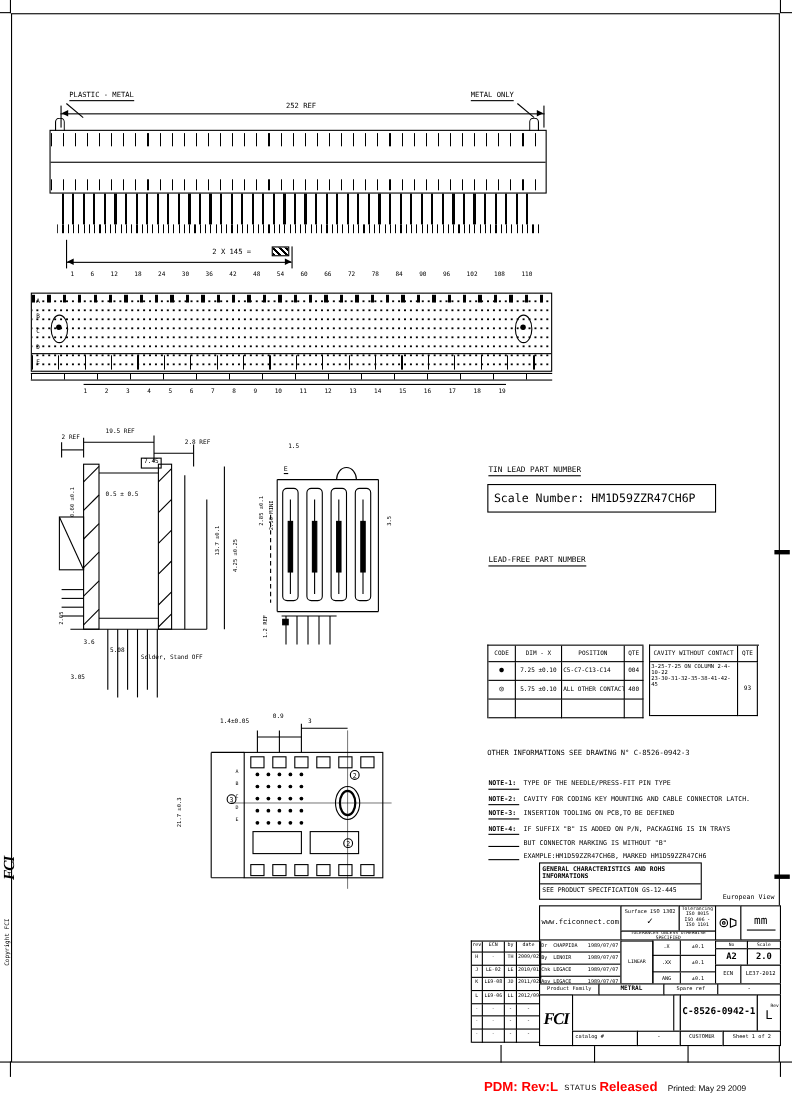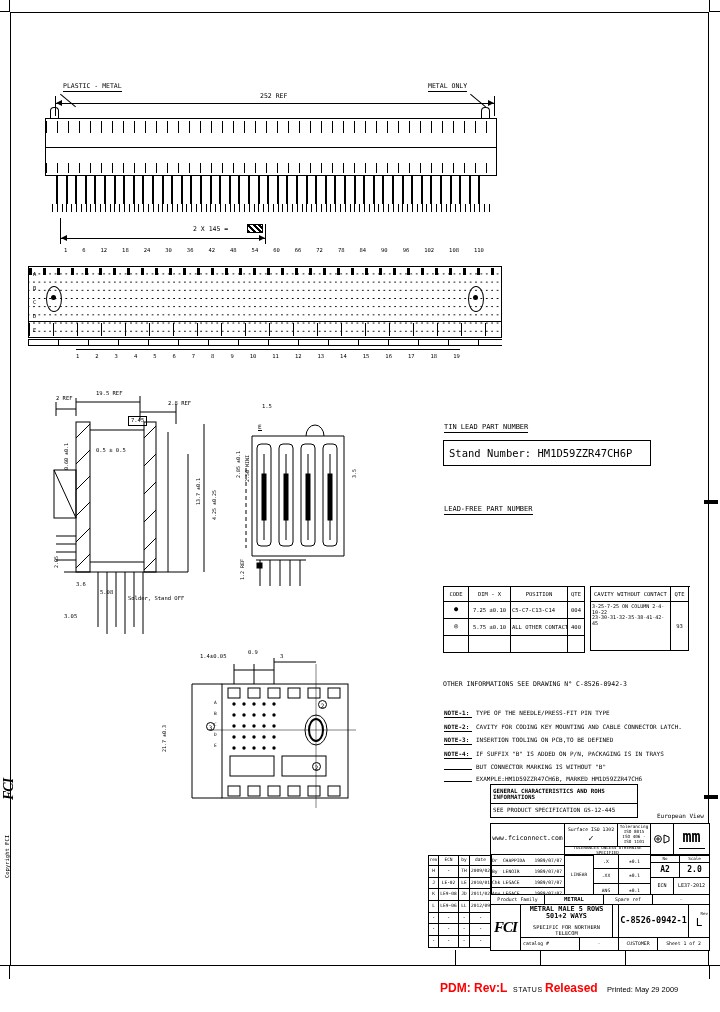--- a/index.html
+++ b/index.html
@@ -330,21 +330,21 @@
 
   <span>A</span>
       <span>B</span>
       <span>C</span>
       <span>D</span>
       <span>E</span>
     </div>
 
   <div class="lbl und" style="left:444px;top:424px;font-size:7px;">TIN LEAD PART NUMBER</div>
   <div class="box" style="left:443px;top:440px;width:208px;height:26px;display:flex;align-items:center;padding:0 5px;">
-    <span class="lbl" style="position:static;font-size:10.5px;">Stand Number: HM1D59ZZR47CH6P</span>
+    <span class="lbl" style="position:static;font-size:10.5px;">Scale Number: HM1D59ZZR47CH6P</span>
   </div>
   <div class="lbl und" style="left:444px;top:506px;font-size:7px;">LEAD-FREE PART NUMBER</div>
 
   <div class="abs tableframe" style="left:443px;top:586px;width:141px;">
     <div class="trow">
       <div class="tcell" style="width:25px;height:15px;">CODE</div>
       <div class="tcell" style="width:42px;height:15px;">DIM - X</div>
       <div class="tcell" style="width:57px;height:15px;">POSITION</div>
       <div class="tcell" style="width:17px;height:15px;">QTE</div>
     </div>
@@ -499,21 +499,21 @@
   <div class="cell" style="left:650px;top:823px;width:24px;height:32px;">
     <svg width="18" height="14" viewBox="0 0 18 14" style="position:static;">
       <g stroke="#000" stroke-width="1" fill="none">
         <circle cx="5" cy="7" r="3.4"></circle>
           <circle cx="5" cy="7" r="1.2"></circle>
         <path d="M11 3 L16 5 L16 9 L11 11 Z"></path>
       </g>
     </svg>
   </div>
   <div class="cell" style="left:673px;top:823px;width:37px;height:32px;flex-direction:column;gap:2px;">
-    <span style="font-size:15px;font-weight:bold;">mm</span>
+    <span style="font-size:10px;">mm</span>
     <span style="display:block;width:26px;height:0;border-top:1px solid #000;position:relative;"></span>
   </div>
 
   <div class="abs" style="left:490px;top:855px;width:75px;">
 
       <div style="display:flex;border:0.8px solid #000;border-top:none;height:10px;align-items:center;font-size:4.6px;">
         <span style="width:11px;padding-left:1px;">Dr</span>
         <span style="width:32px;">CHAPPIDA</span>
         <span style="width:30px;">1989/07/07</span>
       </div>
@@ -563,24 +563,20 @@
   <div class="cell" style="left:673px;top:877px;width:37px;height:18px;font-size:5px;">LE37-2012</div>
 
   <div class="cell" style="left:490px;top:894px;width:55px;height:11px;font-size:4.8px;">Product Family</div>
   <div class="cell" style="left:544px;top:894px;width:60px;height:11px;font-size:5.5px;font-weight:bold;">METRAL</div>
   <div class="cell" style="left:603px;top:894px;width:50px;height:11px;font-size:4.8px;">Spare ref</div>
   <div class="cell" style="left:652px;top:894px;width:58px;height:11px;font-size:5px;">-</div>
 
   <div class="cell" style="left:490px;top:904px;width:31px;height:47px;">
     <span class="fci" style="font-size:15px;">FCI</span>
   </div>
-  <div class="cell" style="left:520px;top:904px;width:93px;height:34px;flex-direction:column;gap:3px;">
-    <span style="font-size:6.8px;font-weight:bold;">METRAL MALE 5 ROWS 501+2 WAYS</span>
-    <span style="font-size:5.3px;">SPECIFIC FOR NORTHERN TELECOM</span>
-  </div>
   <div class="cell" style="left:612px;top:904px;width:7px;height:34px;"></div>
   <div class="cell" style="left:618px;top:904px;width:71px;height:34px;font-size:8.5px;font-weight:bold;">C-8526-0942-1</div>
   <div class="cell" style="left:688px;top:904px;width:22px;height:34px;flex-direction:column;">
     <span style="font-size:4.2px;align-self:flex-end;padding-right:1px;">Rev</span>
     <span style="font-size:11px;">L</span>
   </div>
   <div class="cell" style="left:520px;top:937px;width:60px;height:14px;font-size:4.8px;justify-content:flex-start;padding-left:2px;">catalog #</div>
   <div class="cell" style="left:579px;top:937px;width:40px;height:14px;font-size:5px;">-</div>
   <div class="cell" style="left:618px;top:937px;width:40px;height:14px;font-size:4.8px;">CUSTOMER</div>
   <div class="cell" style="left:657px;top:937px;width:53px;height:14px;font-size:4.8px;">Sheet 1 of 2</div>

